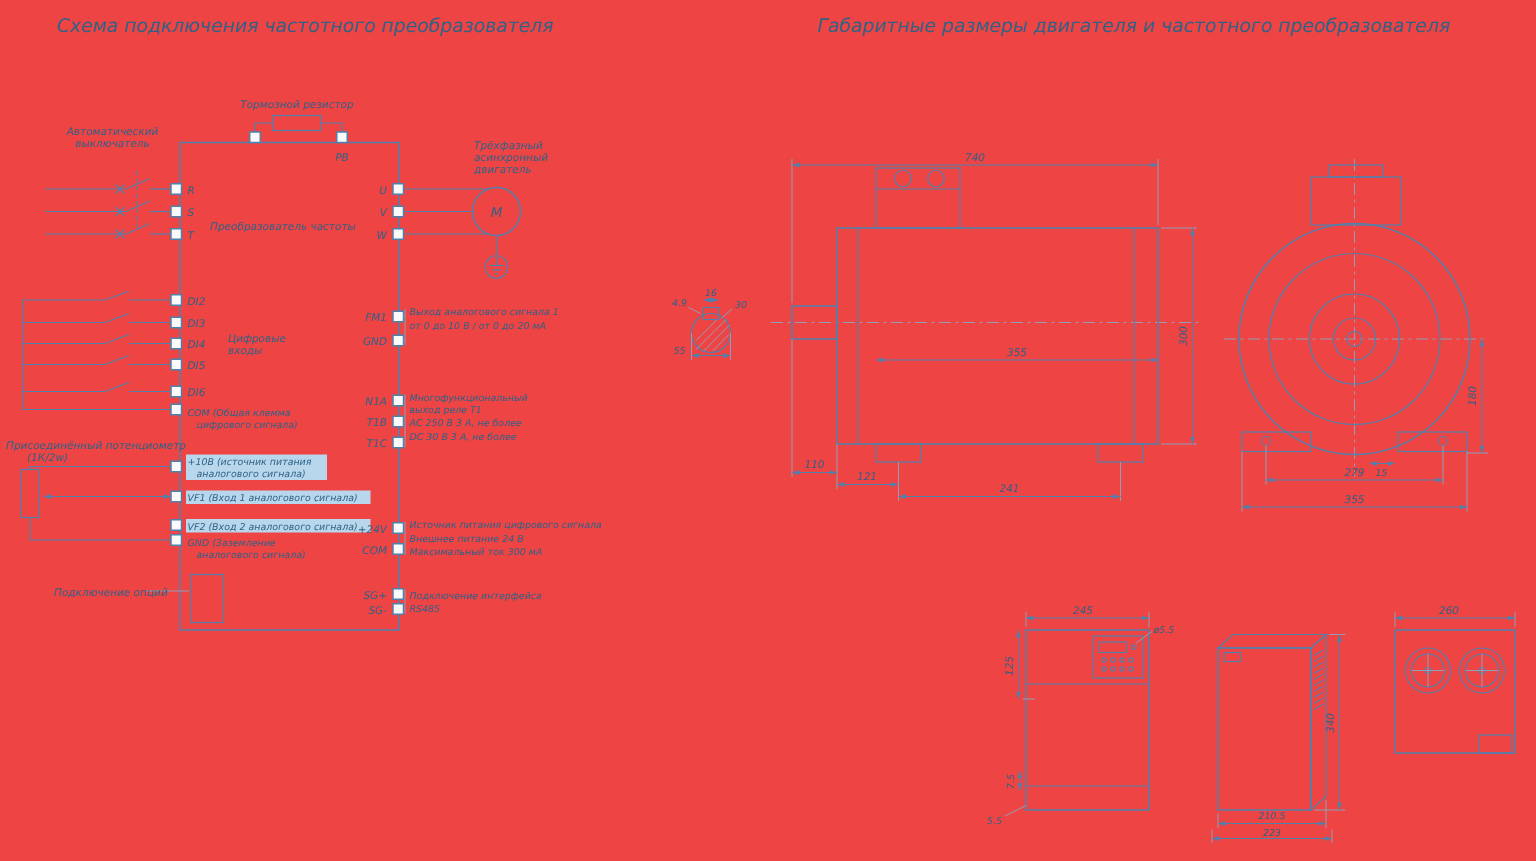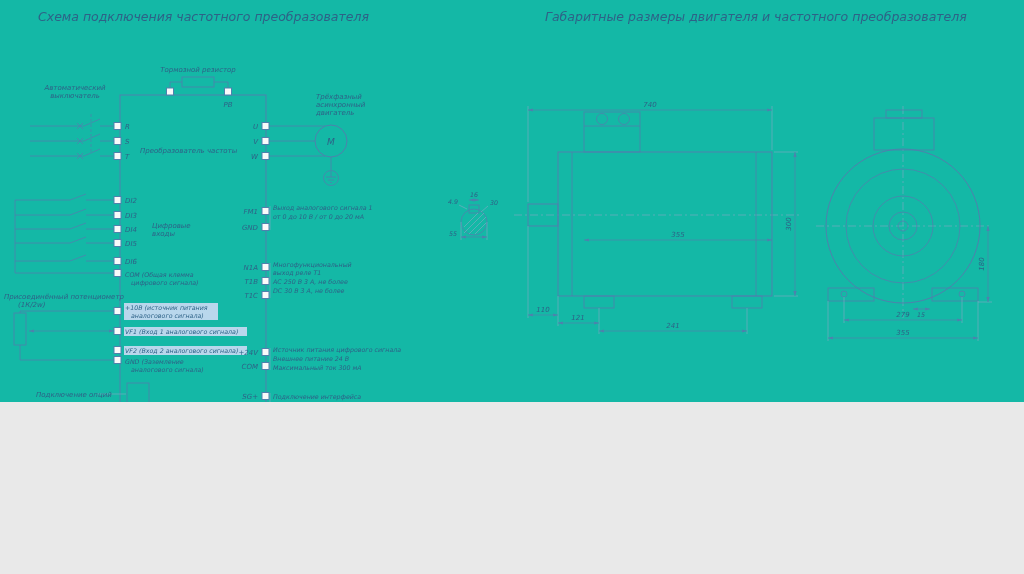--- a/index.html
+++ b/index.html
@@ -1,16 +1,16 @@
 <!DOCTYPE html>
 <html><head>
 <meta charset="utf-8">
 <style>
   html,body{margin:0;padding:0;background:#e9e9e9}
-  .stage{position:relative;width:1024px;height:402px;background:#14b8a6;overflow:hidden;
+  .stage{position:relative;width:1024px;height:574px;background:#ef4444;overflow:hidden;
          font-family:"DejaVu Sans",sans-serif}
   svg{position:absolute;left:0;top:0}
   text{font-family:"DejaVu Sans",sans-serif;font-style:italic;fill:#2e6287}
   .title{font-size:12.5px}
   .t{font-size:7px}
   .t6{font-size:6.3px}
   .t9{font-size:9px}
   .ln{fill:none;stroke:#4f81ad;stroke-width:1}
   .ln2{fill:none;stroke:#4f81ad;stroke-width:.8}
   .thin{fill:none;stroke:#85a9c6;stroke-width:.6}

